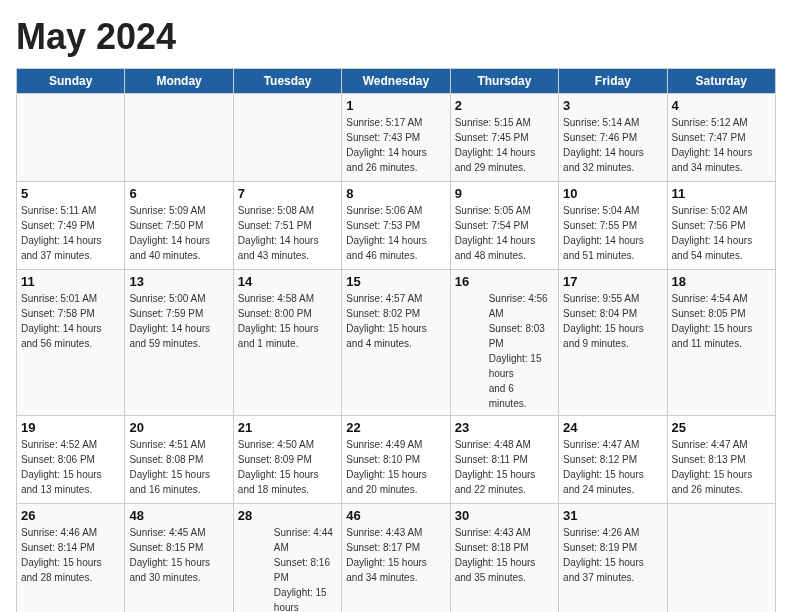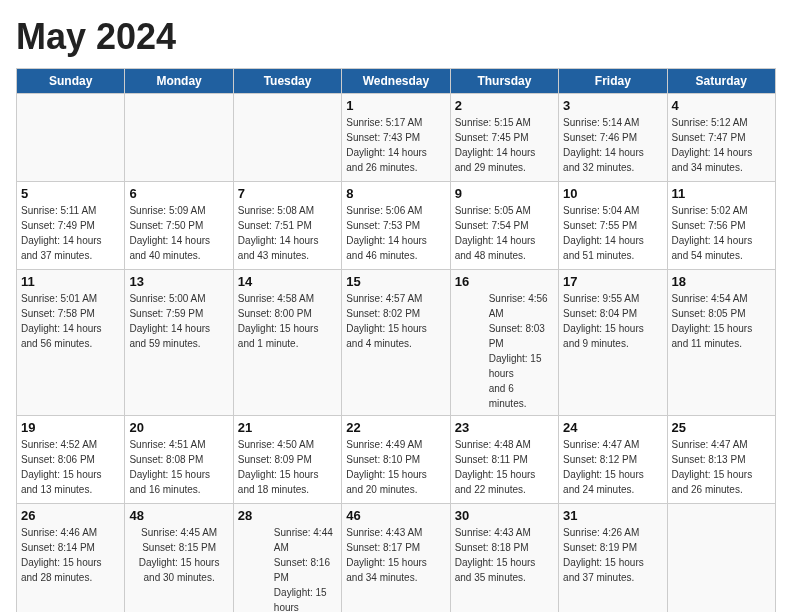--- a/index.html
+++ b/index.html
@@ -305,21 +305,21 @@
       <tr>
         <td>
           <span class="day-number">26</span>
           <div class="day-info" style="white-space: pre-line;">Sunrise: 4:46 AM
 Sunset: 8:14 PM
 Daylight: 15 hours
 and 28 minutes.</div>
         </td>
         <td>
           <span class="day-number">48</span>
-          <div class="day-info" style="white-space: pre-line; text-align: center;">Sunrise: 4:45 AM
+          <div class="day-info" style="white-space: pre-line;">Sunrise: 4:45 AM
 Sunset: 8:15 PM
 Daylight: 15 hours
 and 30 minutes.</div>
         </td>
         <td>
           <span class="day-number">28</span>
           <div class="day-info" style="white-space: pre-line; margin-left: 36px;">Sunrise: 4:44 AM
 Sunset: 8:16 PM
 Daylight: 15 hours
 and 32 minutes.</div>

